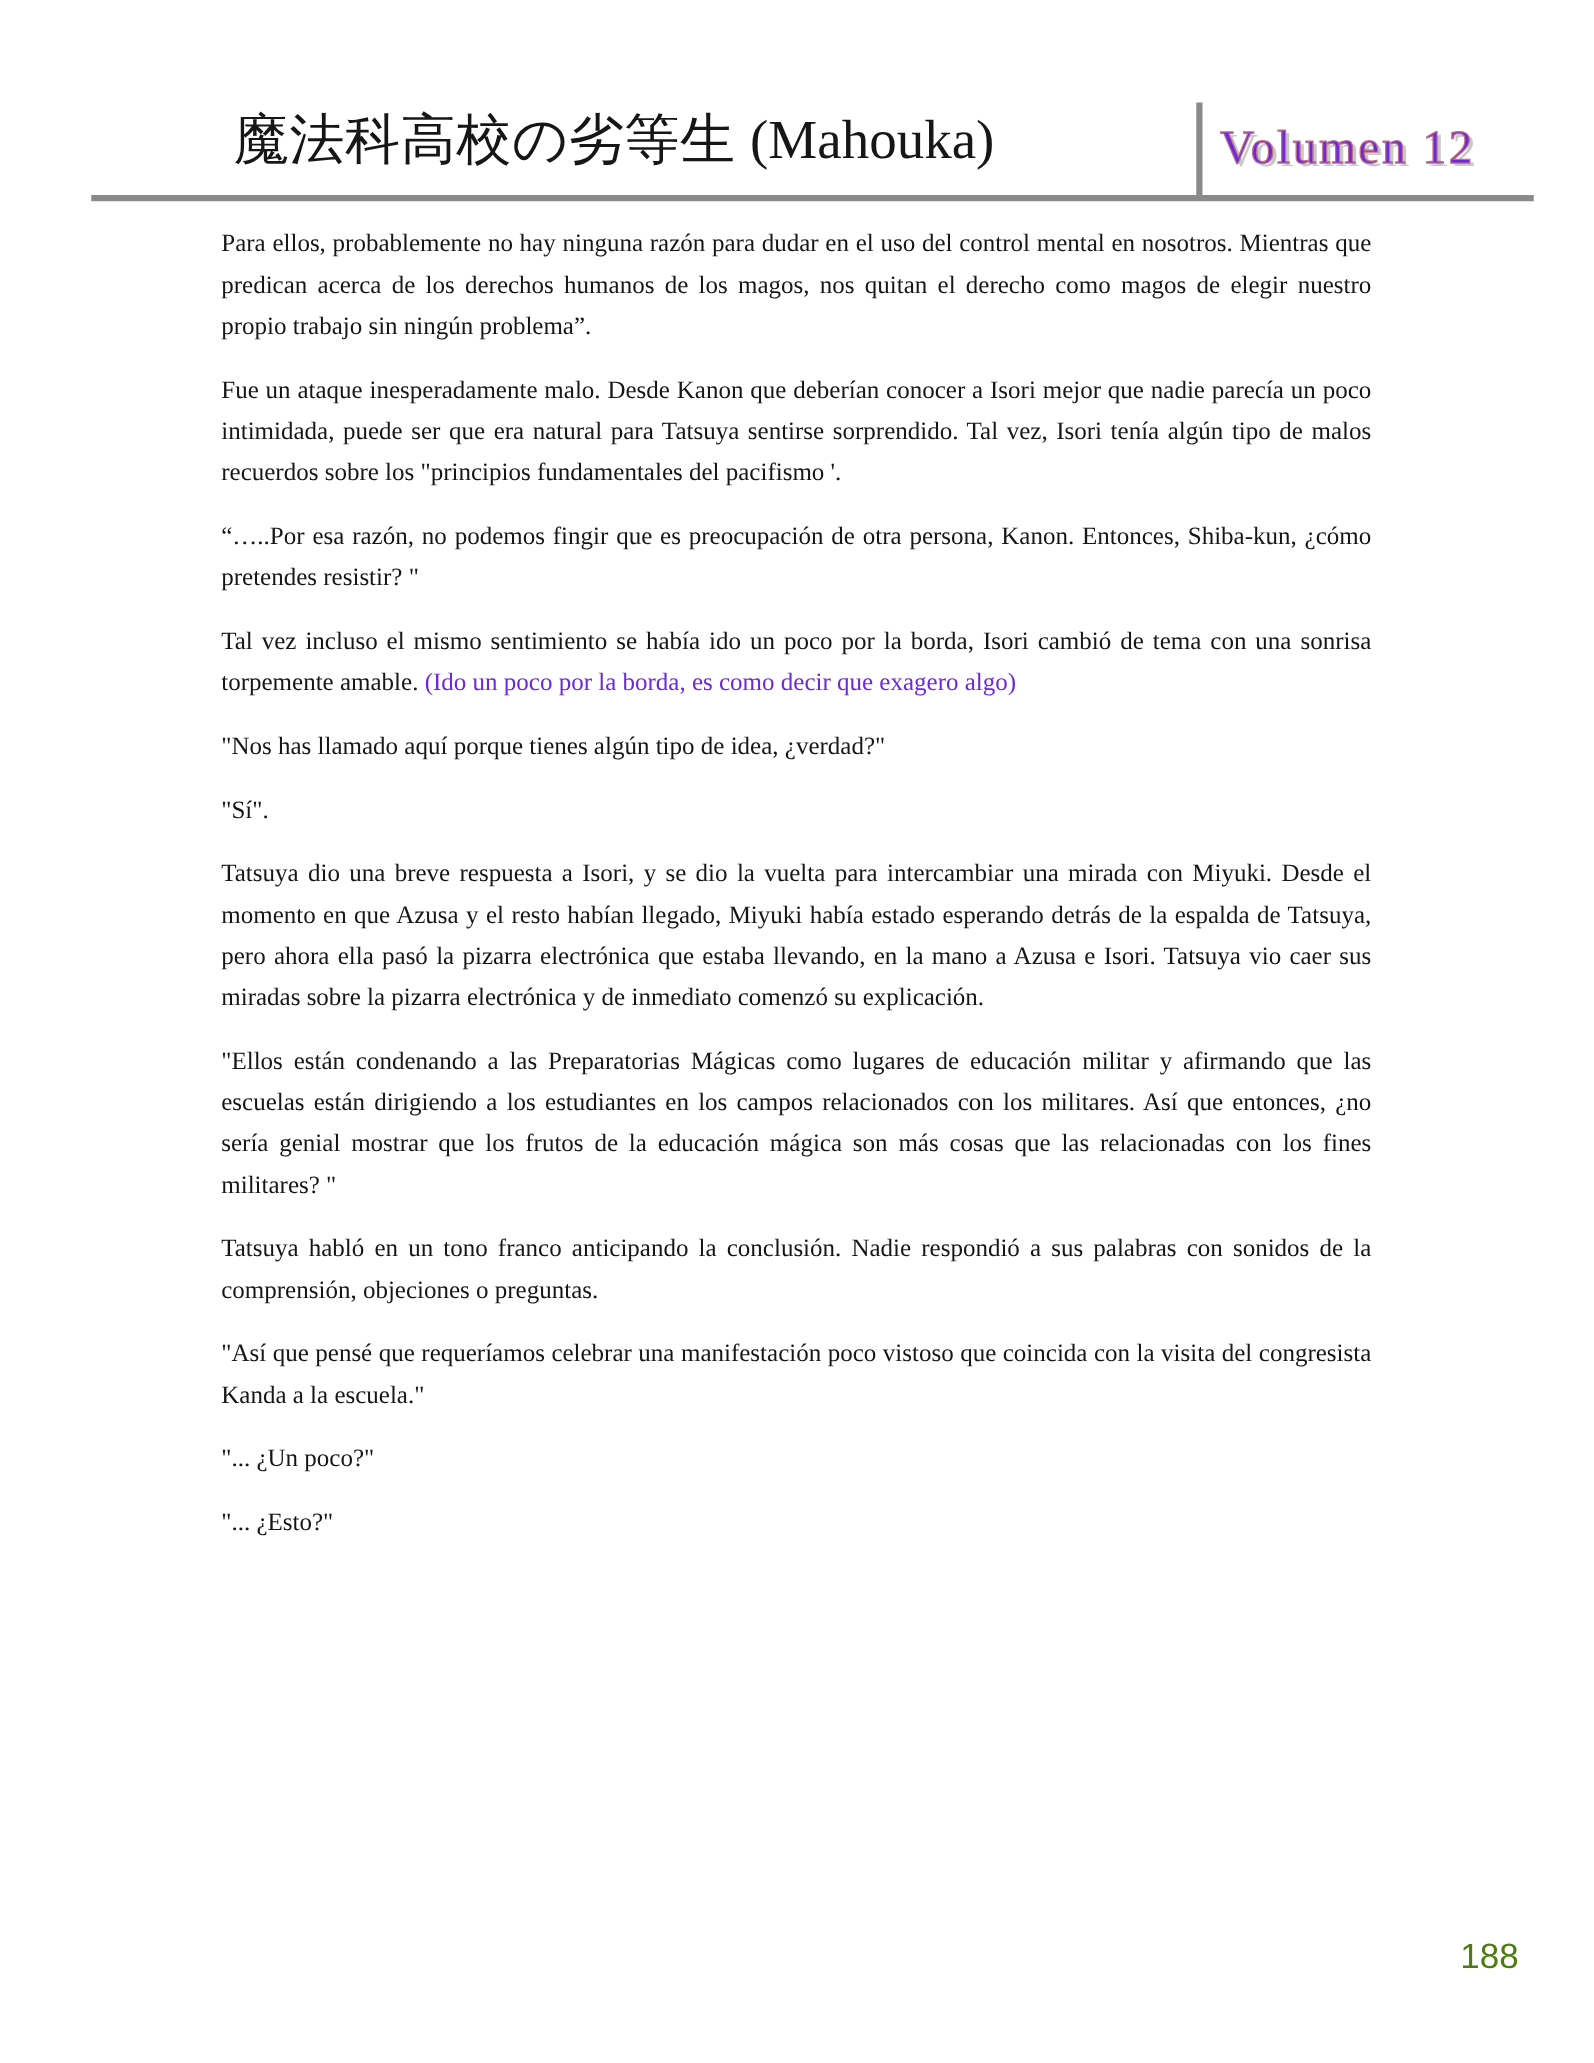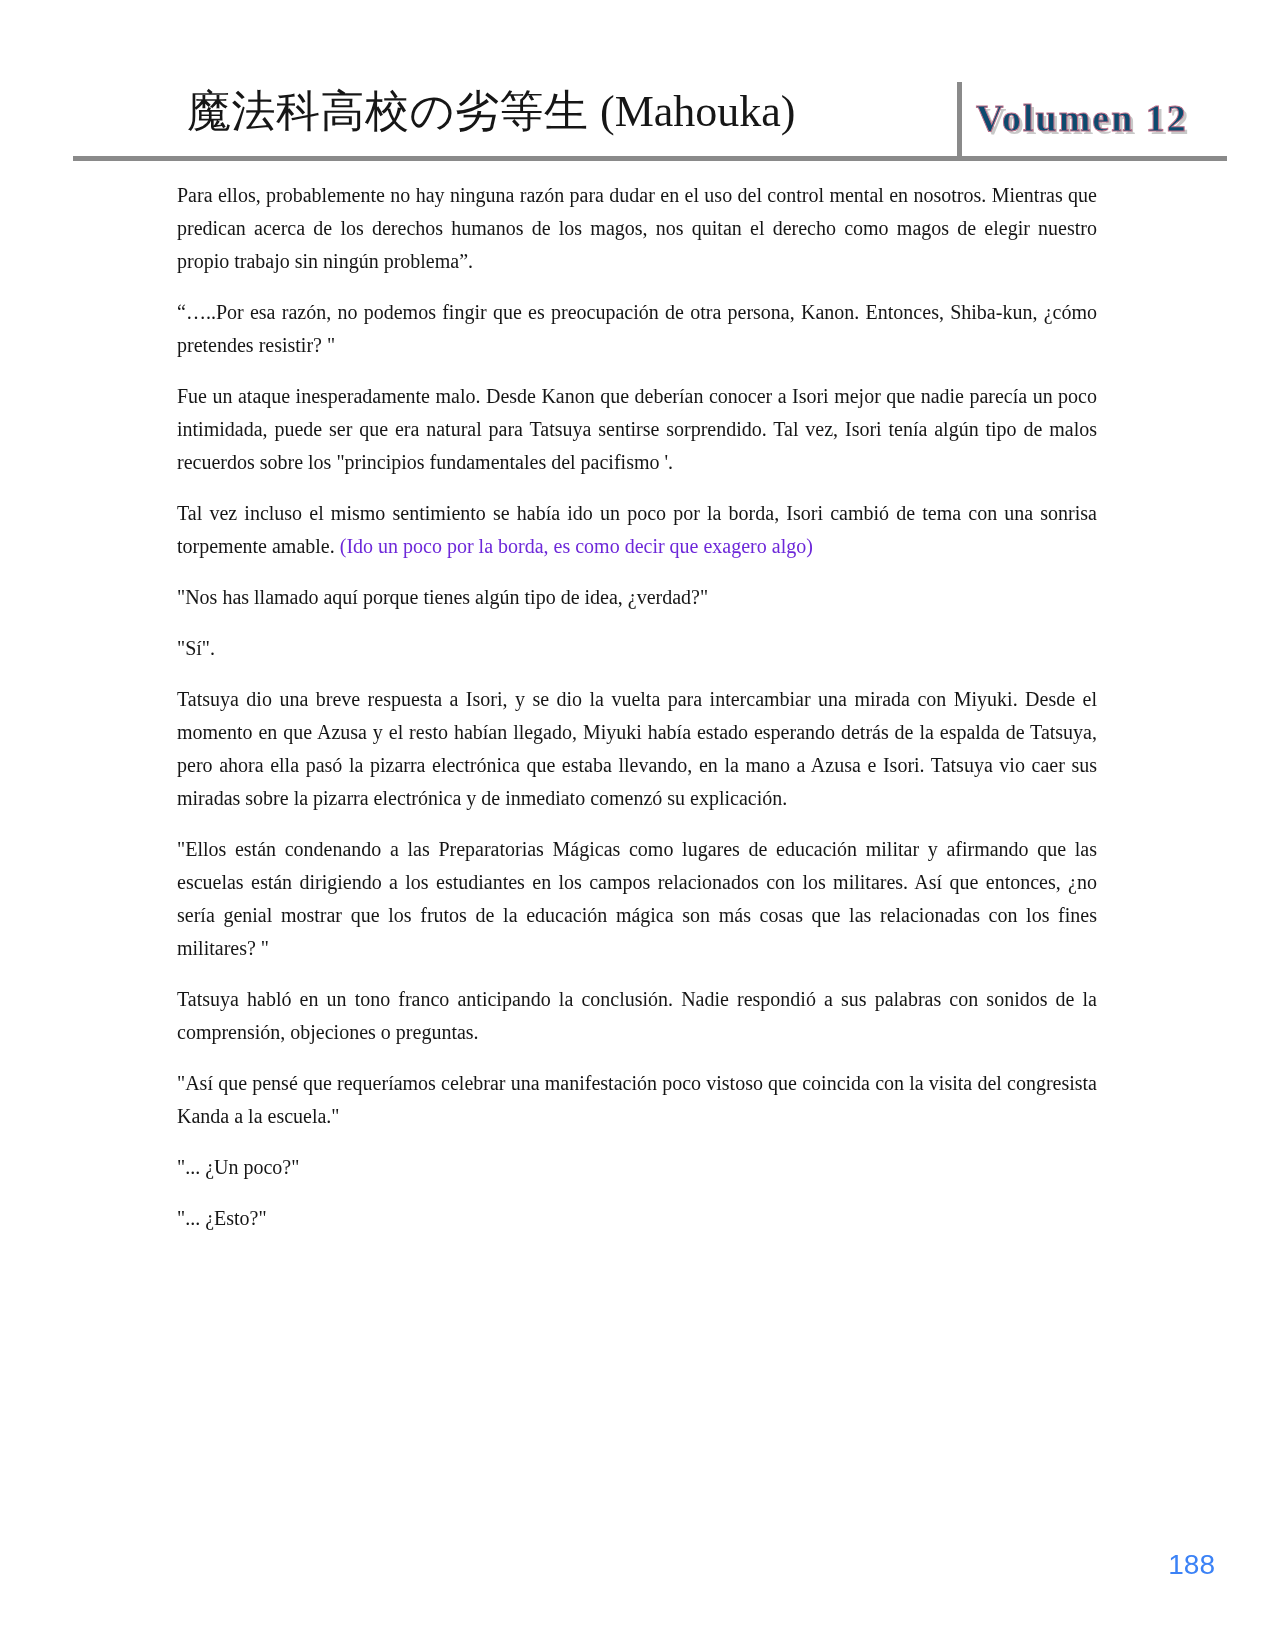--- a/index.html
+++ b/index.html
@@ -39,23 +39,23 @@
     top: 70px;
     width: 5px;
     height: 74px;
     background: #8a8a8a;
   }
   .hdr-volume {
     position: absolute;
     left: 903px;
     top: 84px;
     font-size: 38px;
-    font-weight: 700;
+    font-weight: 400;
     letter-spacing: 2px;
-    color: #0c4a6e;
+    color: #6d28d9;
     -webkit-text-stroke: 1px #bd7089;
     text-shadow: 3px 3px 0 #c8c8c8;
     white-space: nowrap;
   }
 
   
   .doc {
     position: absolute;
     left: 177px;
     top: 167px;
@@ -70,41 +70,41 @@
   }
   .note-gray { color: #6d28d9; }
 
   
   .page-num {
     position: absolute;
     right: 60px;
     top: 1537px;
     font-family: "Liberation Sans", "DejaVu Sans", sans-serif;
     font-size: 28px;
-    color: #3b82f6;
+    color: #4d7c0f;
   }
 </style>
 </head>
 <body>
 
 <div class="page">
 
   <header class="hdr">
     <div class="hdr-title">
       <span>魔法科高校の劣等生</span>
       <span class="latin">(Mahouka)</span>
     </div>
     <div class="hdr-vbar"></div>
     <div class="hdr-volume">Volumen 12</div>
   </header>
 
   <main class="doc">
     <p>Para ellos, probablemente no hay ninguna razón para dudar en el uso del control mental en nosotros. Mientras que predican acerca de los derechos humanos de los magos, nos quitan el derecho como magos de elegir nuestro propio trabajo sin ningún problema”.</p>
+    <p>Fue un ataque inesperadamente malo. Desde Kanon que deberían conocer a Isori mejor que nadie parecía un poco intimidada, puede ser que era natural para Tatsuya sentirse sorprendido. Tal vez, Isori tenía algún tipo de malos recuerdos sobre los "principios fundamentales del pacifismo '.</p>
     <p>“…..Por esa razón, no podemos fingir que es preocupación de otra persona, Kanon. Entonces, Shiba-kun, ¿cómo pretendes resistir? "</p>
-    <p>Fue un ataque inesperadamente malo. Desde Kanon que deberían conocer a Isori mejor que nadie parecía un poco intimidada, puede ser que era natural para Tatsuya sentirse sorprendido. Tal vez, Isori tenía algún tipo de malos recuerdos sobre los "principios fundamentales del pacifismo '.</p>
     <p><span>Tal vez incluso el mismo sentimiento se había ido un poco por la borda, Isori cambió de tema con una sonrisa torpemente amable. </span><span class="note-gray">(Ido un poco por la borda, es como decir que exagero algo)</span></p>
     <p>"Nos has llamado aquí porque tienes algún tipo de idea, ¿verdad?"</p>
     <p>"Sí".</p>
     <p>Tatsuya dio una breve respuesta a Isori, y se dio la vuelta para intercambiar una mirada con Miyuki. Desde el momento en que Azusa y el resto habían llegado, Miyuki había estado esperando detrás de la espalda de Tatsuya, pero ahora ella pasó la pizarra electrónica que estaba llevando, en la mano a Azusa e Isori. Tatsuya vio caer sus miradas sobre la pizarra electrónica y de inmediato comenzó su explicación.</p>
     <p>"Ellos están condenando a las Preparatorias Mágicas como lugares de educación militar y afirmando que las escuelas están dirigiendo a los estudiantes en los campos relacionados con los militares. Así que entonces, ¿no sería genial mostrar que los frutos de la educación mágica son más cosas que las relacionadas con los fines militares? "</p>
     <p>Tatsuya habló en un tono franco anticipando la conclusión. Nadie respondió a sus palabras con sonidos de la comprensión, objeciones o preguntas.</p>
     <p>"Así que pensé que requeríamos celebrar una manifestación poco vistoso que coincida con la visita del congresista Kanda a la escuela."</p>
     <p>"... ¿Un poco?"</p>
     <p>"... ¿Esto?"</p>
   </main>

